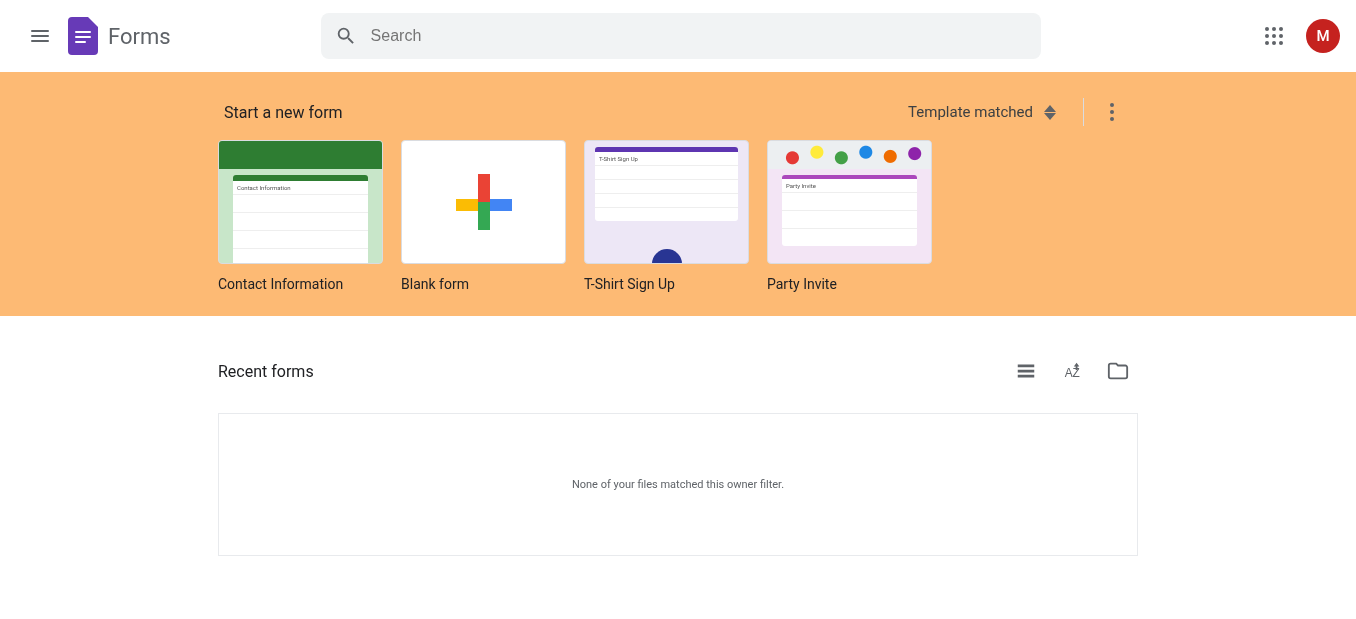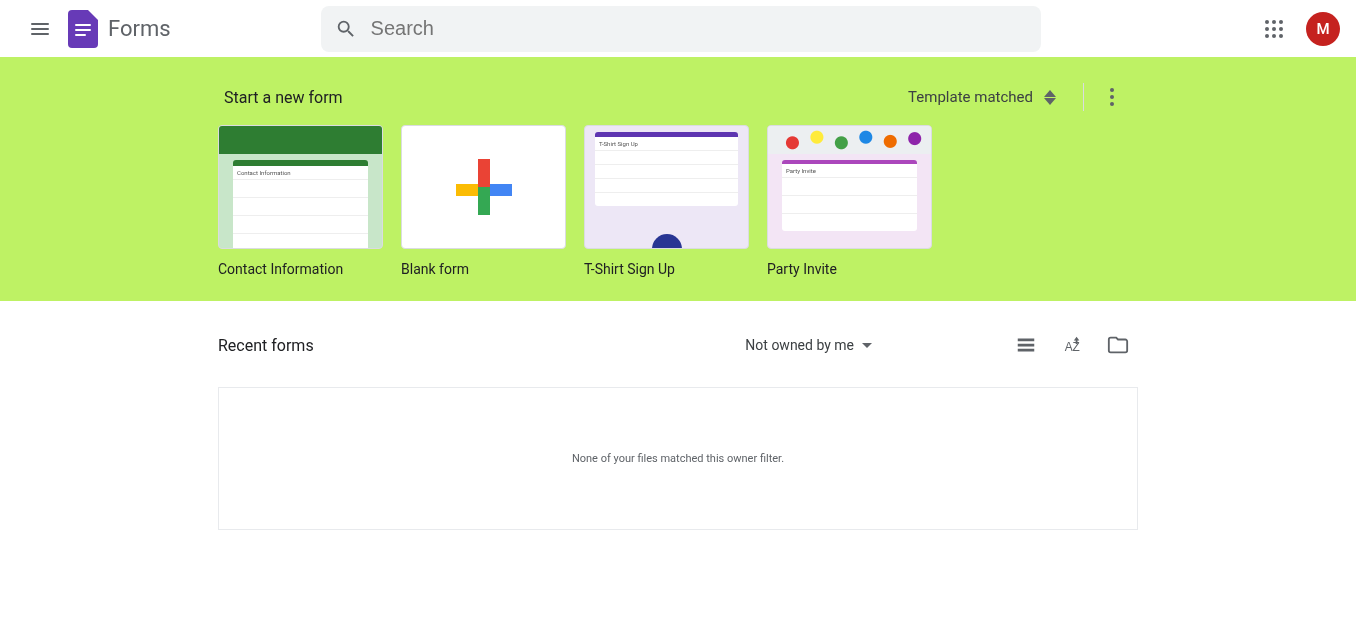--- a/index.html
+++ b/index.html
@@ -4,21 +4,21 @@
 <style>
   * { box-sizing: border-box; margin: 0; padding: 0; }
   body {
     font-family: 'Google Sans', Roboto, Arial, sans-serif;
     background: #fff;
     width: 1356px;
     color: #202124;
   }
   
   .header {
-    height: 57px;
+    height: 72px;
     display: flex;
     align-items: center;
     padding: 0 16px;
     background: #fff;
   }
   .menu-btn {
     width: 48px; height: 48px;
     display: flex; align-items: center; justify-content: center;
     border-radius: 50%;
     cursor: pointer;
@@ -56,41 +56,41 @@
     height: 46px;
     background: #f1f3f4;
     border-radius: 8px;
     display:flex;
     align-items:center;
     padding: 0 14px;
   }
   .search svg { fill:#5f6368; }
   .search input {
     border:none; background:transparent; outline:none;
-    font-size:20px; color:#202124; flex:1; margin-left:14px;
+    font-size:16px; color:#202124; flex:1; margin-left:14px;
   }
   .header-right {
     margin-left:auto; display:flex; align-items:center; gap:12px;
   }
   .apps-icon {
     width:40px; height:40px; display:flex; align-items:center; justify-content:center;
     border-radius:50%; cursor:pointer;
   }
   .grid9 { width:18px; height:18px; display:grid; grid-template-columns:repeat(3,4px); grid-template-rows:repeat(3,4px); gap:3px; }
   .grid9 span{ background:#5f6368; border-radius:50%; }
   .avatar {
     width:34px; height:34px; border-radius:50%;
     background:#c5221f; color:#fff;
     display:flex; align-items:center; justify-content:center;
     font-size:15px; cursor:pointer; font-weight:500;
   }
 
   
   .templates-section {
-    background:#bef264;
+    background:#fdba74;
     padding: 16px 0 24px;
   }
   .content-wrap { width: 920px; margin: 0 auto; }
   .templates-head {
     display:flex; align-items:center; height:48px;
     padding: 0 6px;
   }
   .templates-title { font-size:16px; color:#202124; }
   .templates-head-right { margin-left:auto; display:flex; align-items:center; }
   .gallery-btn {
@@ -158,21 +158,21 @@
   
   .t-shirt { background:#ede7f6; }
   .t-shirt .body{ margin:6px 10px; background:#fff; border-top:5px solid #5e35b1; border-radius:3px;}
   .t-shirt .row{ height:14px; border-top:1px solid #eee;}
   .t-shirt .circle{
     width:30px; height:30px; border-radius:50%;
     background:#283593; position:absolute; bottom:-16px; left:50%; transform:translateX(-50%);
   }
 
   
-  .recent-section { background:#fff; padding-top: 20px; }
+  .recent-section { background:#fff; padding-top: 31px; }
   .recent-head {
     display:flex; align-items:center; height:48px;
   }
   .recent-title { font-size:16px; color:#202124; }
   .recent-right { margin-left:auto; display:flex; align-items:center; gap:6px;}
   .owner-filter{
     display:flex; align-items:center; gap:8px;
     font-size:14px; color:#3c4043; cursor:pointer;
     padding:6px 8px; border-radius:4px; margin-right: 120px;
   }
@@ -322,24 +322,20 @@
       </div>
     </div>
   </div>
 </div>
 
 <div class="recent-section">
   <div class="content-wrap">
     <div class="recent-head">
       <div class="recent-title">Recent forms</div>
       <div class="recent-right">
-        <div class="owner-filter">
-          <span>Not owned by me</span>
-          <span class="dropdown-arrow"></span>
-        </div>
         <div class="icon-btn">
           <svg width="22" height="22" viewBox="0 0 24 24">
               <path d="M3 5h18v3H3zm0 5.5h18v3H3zM3 16h18v3H3z"></path>
             </svg>
         </div>
         <div class="icon-btn">
           <svg width="22" height="22" viewBox="0 0 24 24">
               <path d="M3 18h6v-2H3v2zm0-12v2h18V6H3zm0 7h12v-2H3v2z" opacity="0"></path>
               <text x="4" y="18" font-size="13" font-family="Arial" fill="#5f6368">AZ</text>
               <path d="M17 4l-3 4h2v4h2V8h2z" transform="translate(0 -1)"></path>

